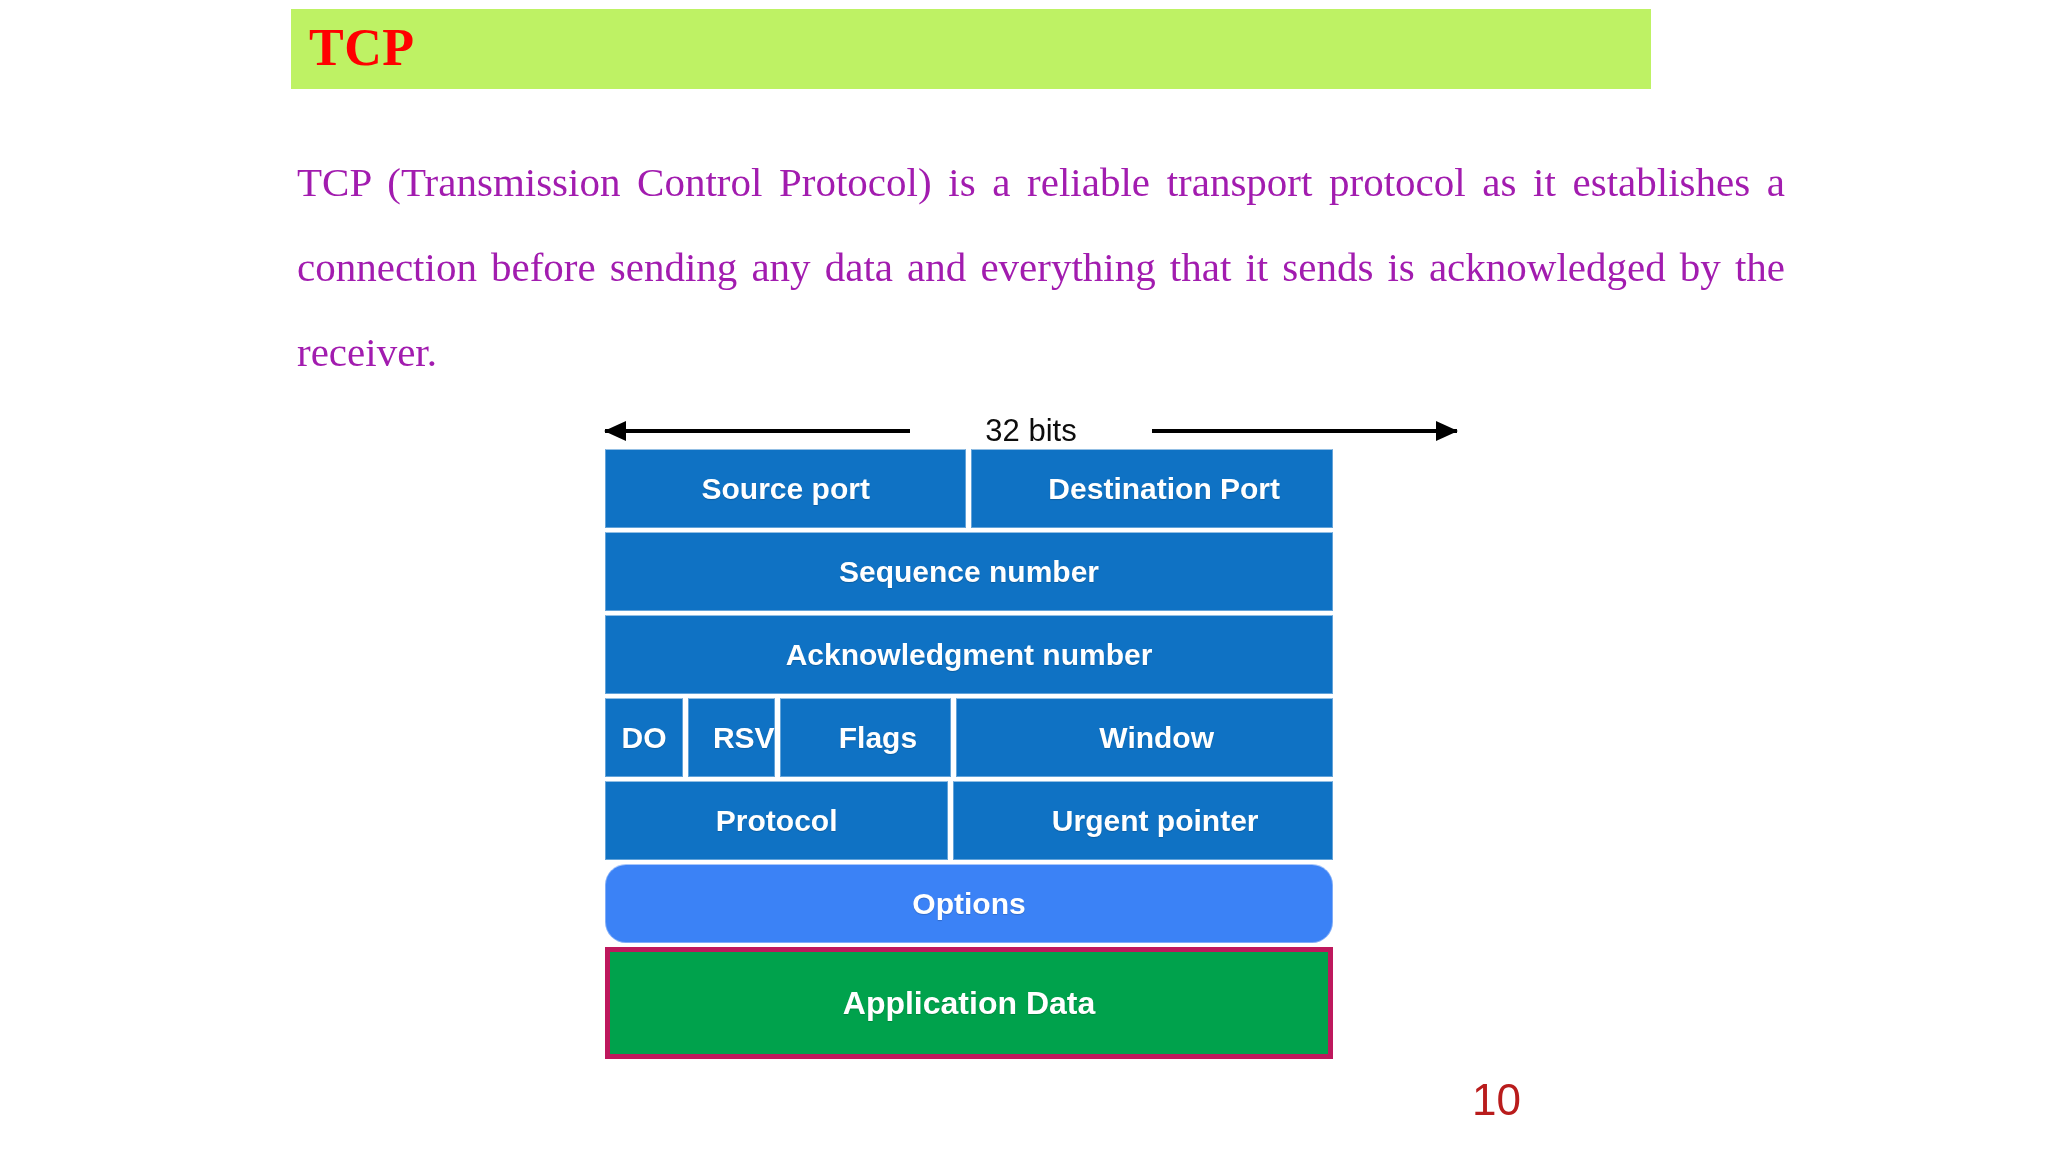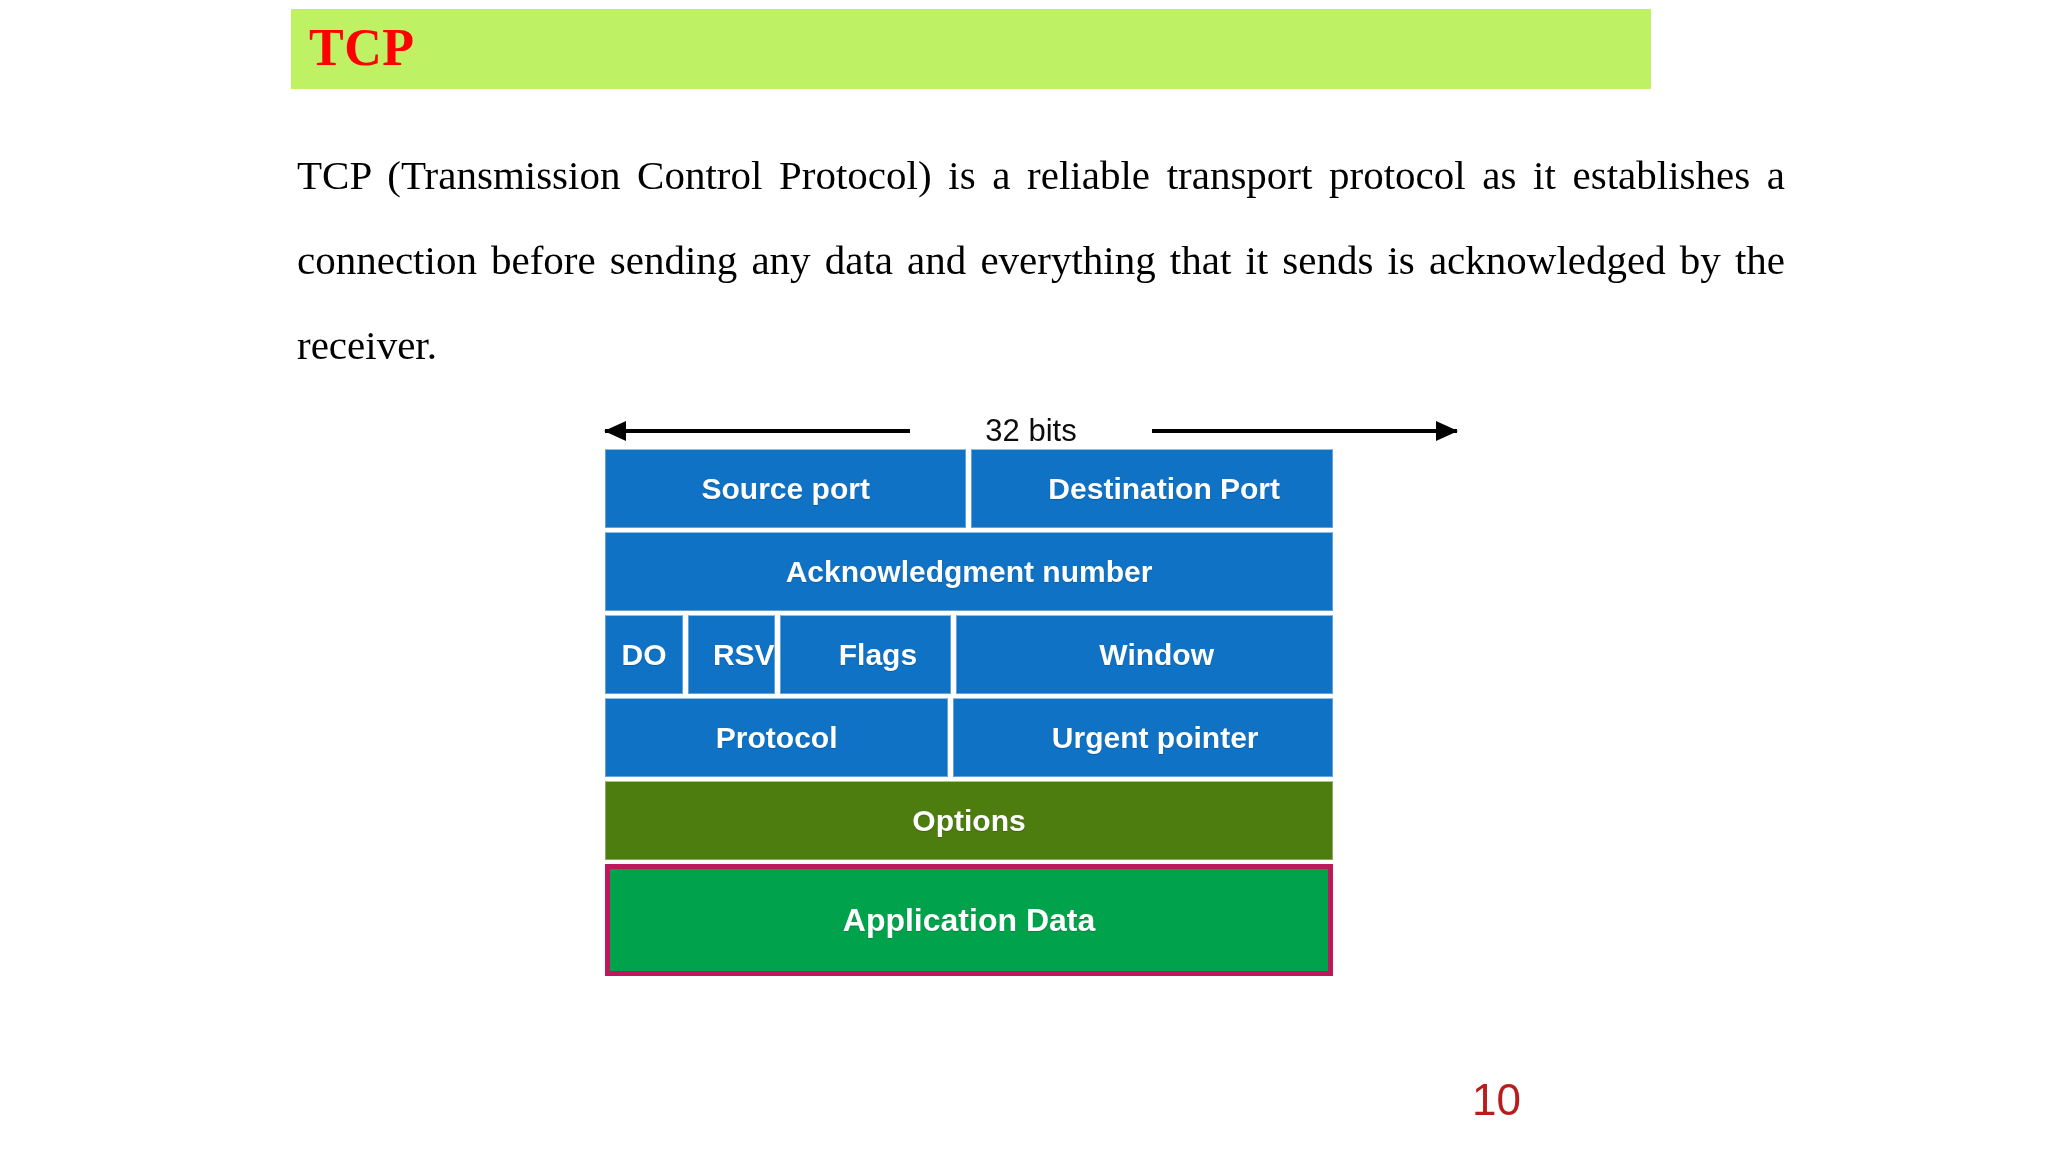--- a/index.html
+++ b/index.html
@@ -36,26 +36,26 @@
     color: #FF0000;
     letter-spacing: 0.5px;
     line-height: 1;
     white-space: nowrap;
   }
 
   
   #body-paragraph {
     position: absolute;
     left: 297px;
-    top: 133px;
+    top: 140px;
     width: 1488px;
     font-family: "Liberation Serif", "DejaVu Serif", serif;
     font-size: 41px;
     line-height: 85px;
-    color: #000000;
+    color: #a21caf;
     text-align: justify;
     text-justify: inter-word;
   }
   #body-paragraph::after {
     content: "";
     display: inline-block;
     width: 100%;
   }
 
   
@@ -131,21 +131,22 @@
     box-sizing: border-box;
     text-shadow: 0 1px 1px rgba(0,0,0,0.18);
     border: 1px solid rgba(255,255,255,0.35);
     border-top-color: rgba(255,255,255,0.55);
   }
   .field-cell + .field-cell {
     margin-left: 5px;
     padding-left: 24px;
   }
   .cell-gray {
-    background: #4d7c0f;
+    background: #3b82f6;
+    border-radius: 21px;
   }
   .cell-green {
     background: #00A24C;
     height: 112px;
     border: 5px solid #be185d;
     font-size: 32px;
   }
   .row-green {
     margin-bottom: 0;
   }
@@ -182,20 +183,23 @@
   </div>
 </div>
 
 <div id="tcp-diagram">
 
   <div class="field-row">
     <div class="field-cell" style="width:50%">Source port</div>
     <div class="field-cell" style="width:50%">Destination Port</div>
   </div>
 
+  <div class="field-row">
+    <div class="field-cell" style="width:100%">Sequence number</div>
+  </div>
 
   <div class="field-row">
     <div class="field-cell" style="width:100%">Acknowledgment number</div>
   </div>
 
   <div class="field-row">
     <div class="field-cell" style="width:11%">DO</div>
     <div class="field-cell" style="width:12%">RSV</div>
     <div class="field-cell" style="width:24%">Flags</div>
     <div class="field-cell" style="width:53%">Window</div>

